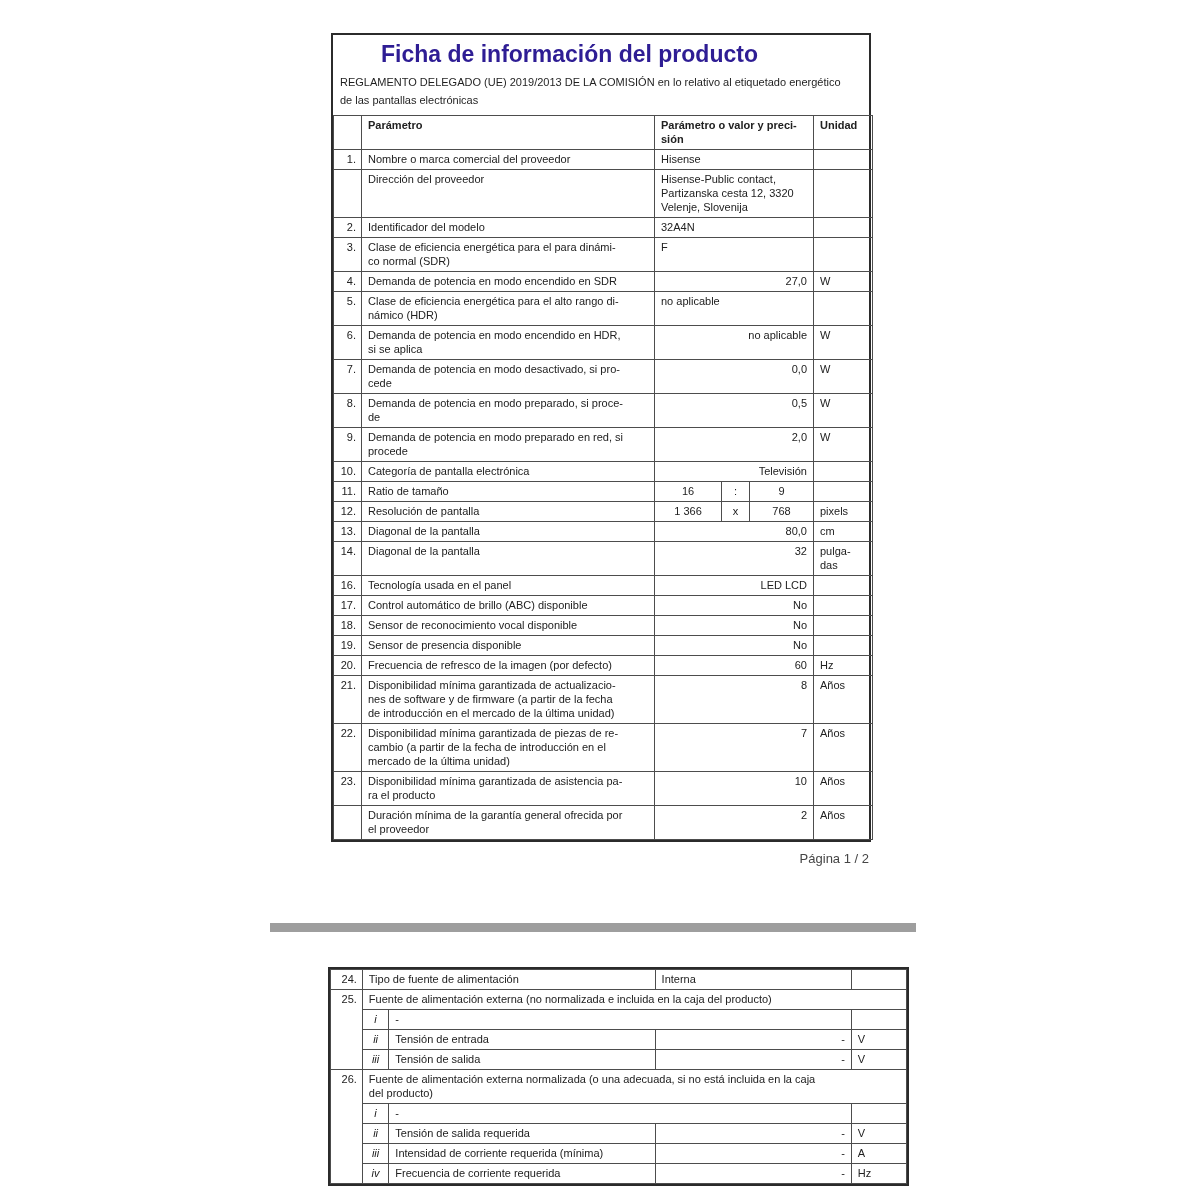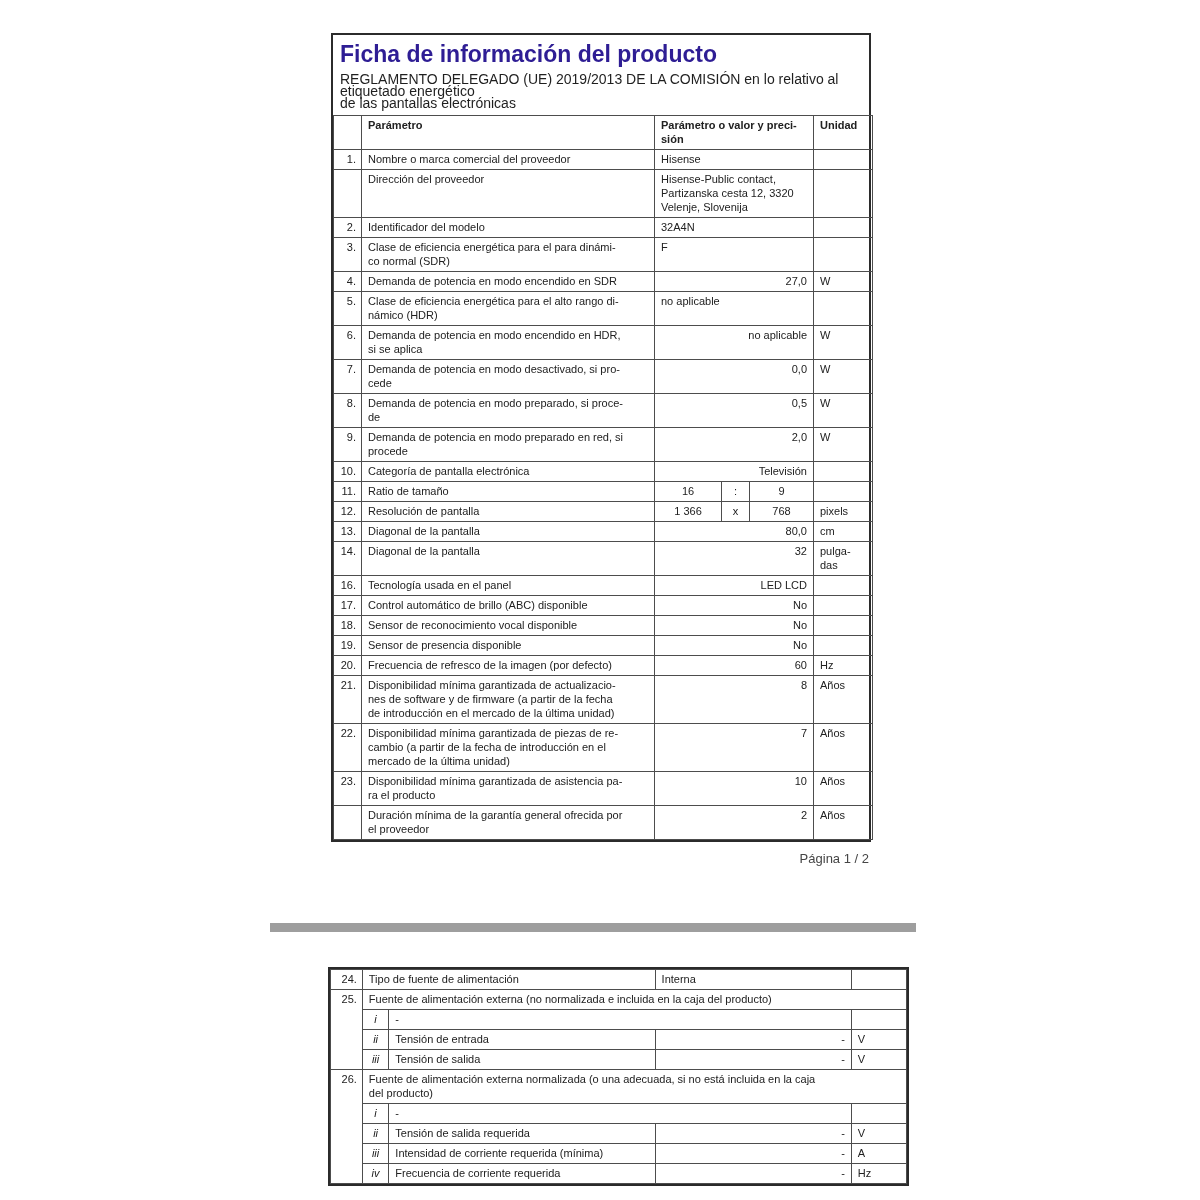--- a/index.html
+++ b/index.html
@@ -11,23 +11,24 @@
   }
   .canvas { position:relative; width:1200px; height:1200px; background:#ffffff; overflow:hidden; }
 
   .page1-wrap { position:absolute; left:331px; top:33px; width:540px; }
   .doc-box { border:2px solid #2b2b2b; background:#ffffff; }
   .title-block { padding:5px 8px 0 7px; }
   h1.doc-title {
     font-size:23px; font-weight:bold; line-height:27px;
     color:var(--title-color, #2e1d94);
     padding:1px 0 5px 0;
+    margin-left:41px;
   }
   .subtitle {
-    font-size:14px; line-height:12px; color:#1f1f1f;
+    font-size:11px; line-height:18px; color:#1f1f1f;
     white-space:pre-line; padding:0 0 6px 0;
   }
 
   table { border-collapse:collapse; width:100%; table-layout:fixed; }
   td, th {
     border:1px solid #4d4d4d;
     font-size:11px; line-height:14px;
     padding:2px 6px 3px 6px;
     vertical-align:top;
     overflow:hidden;

